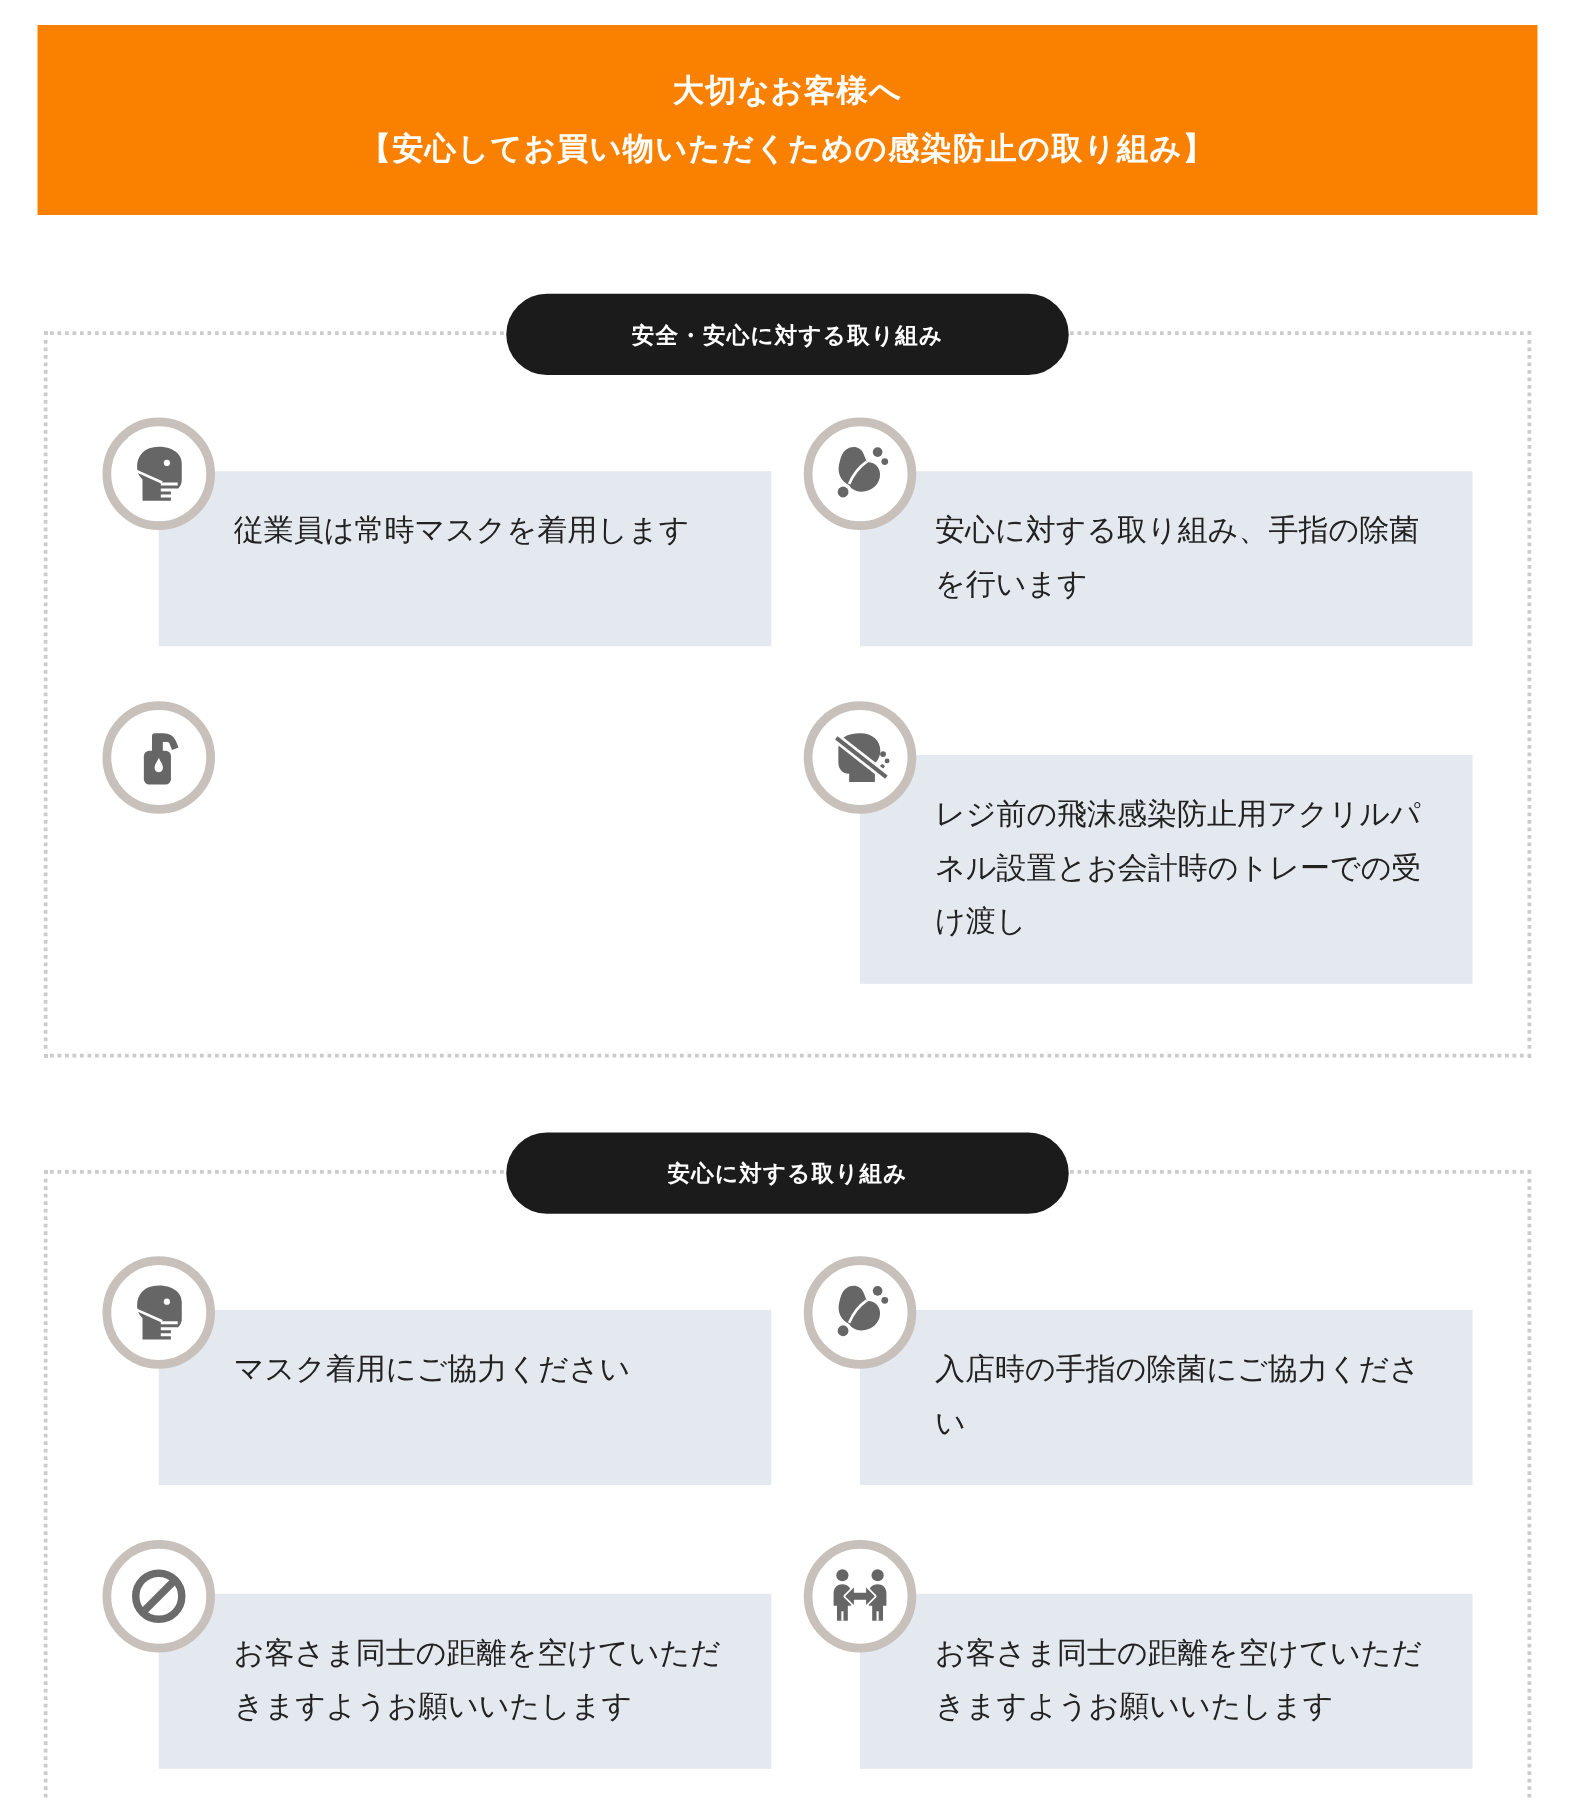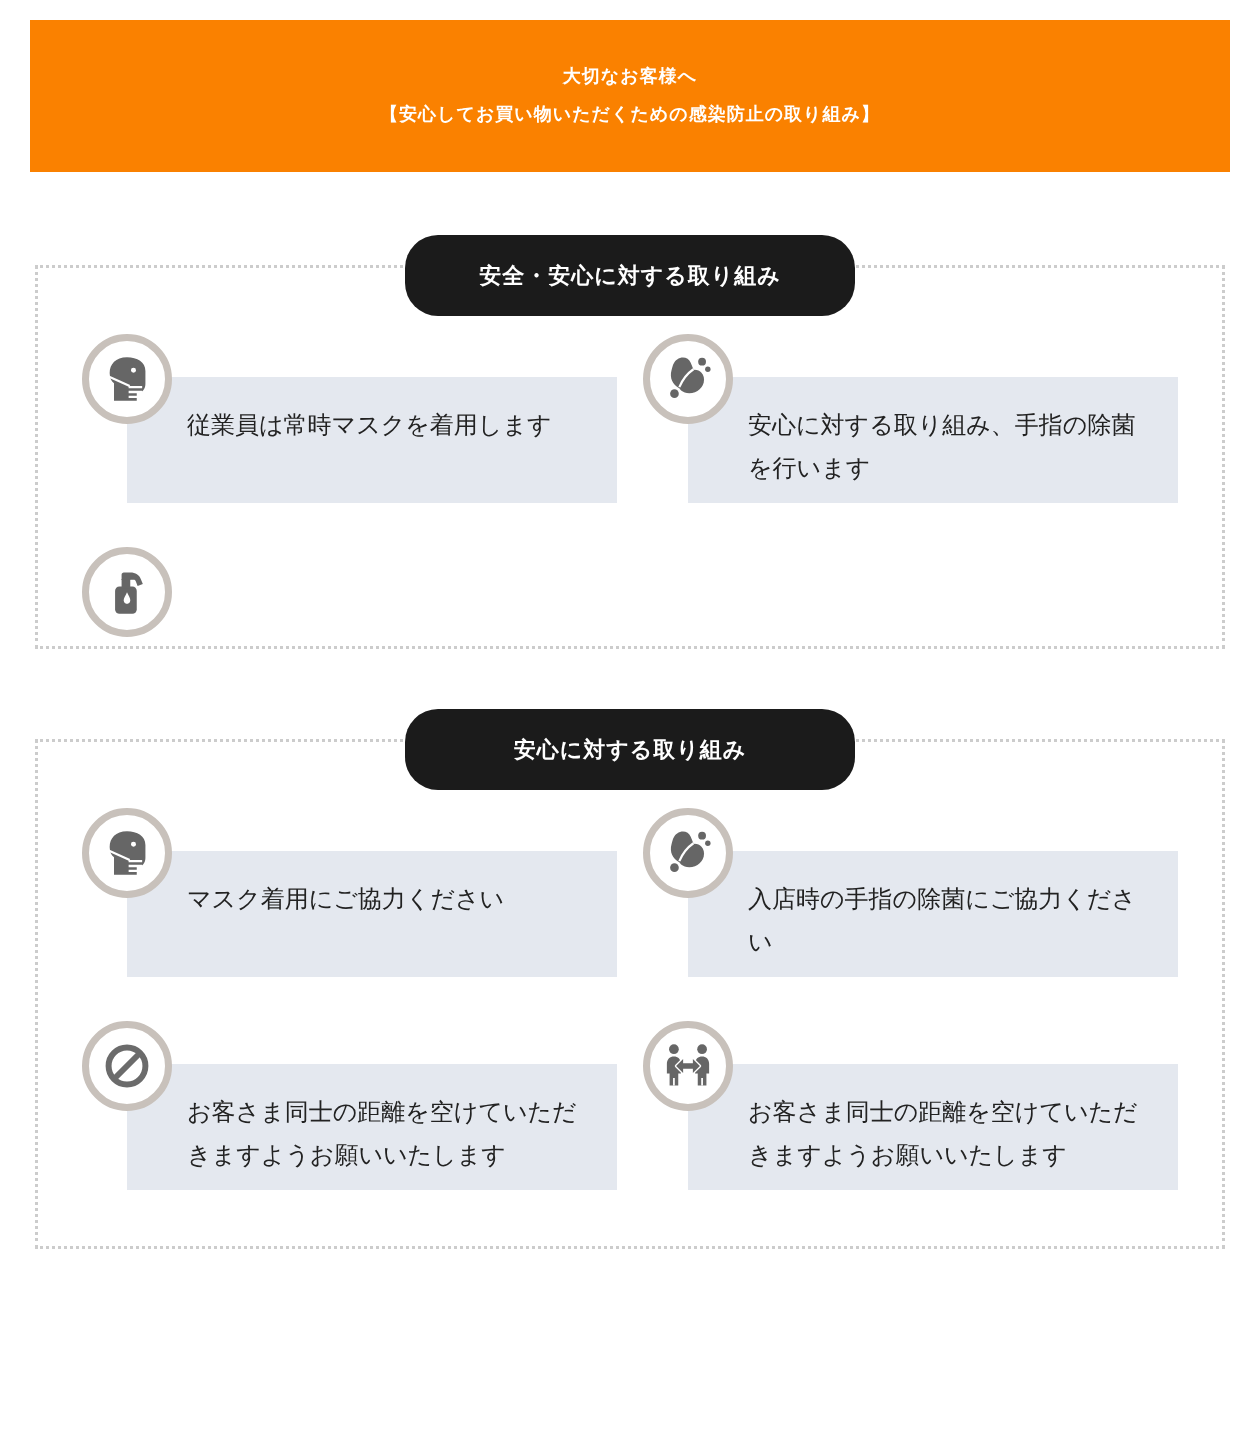--- a/index.html
+++ b/index.html
@@ -16,42 +16,42 @@
   body{
     width:1260px;height:1440px;background:#ffffff;
     font-family:"Liberation Sans","DejaVu Sans",sans-serif;
     color:var(--text-color);
   }
   .banner{
     margin:20px 30px 0;height:152px;background:var(--banner-orange);
     display:flex;flex-direction:column;align-items:center;justify-content:center;gap:16px;
   }
   .banner .line{
-    color:#ffffff;font-weight:bold;font-size:18px;line-height:1.2;text-align:right;
+    color:#ffffff;font-weight:bold;font-size:25px;line-height:1.2;text-align:right;
     letter-spacing:1px;
   }
   .section{
     position:relative;margin:93px 35px 0;border:3px dotted var(--dotted-border);
     padding:66px 44px 56px;
   }
   .section + .section{margin-top:90px;}
   .pill{
     position:absolute;top:-33px;left:50%;transform:translateX(-50%);
-    width:450px;height:81px;border-radius:33px;background:var(--pill-black);
+    width:450px;height:65px;border-radius:33px;background:var(--pill-black);
     display:flex;align-items:center;justify-content:center;
-    color:#ffffff;font-weight:bold;font-size:22px;letter-spacing:1px;white-space:nowrap;
+    color:#ffffff;font-weight:bold;font-size:18px;letter-spacing:1px;white-space:nowrap;
   }
   .items{
     display:grid;grid-template-columns:1fr 1fr;column-gap:26px;row-gap:44px;
     align-items:stretch;
   }
   .item{position:relative;padding-top:43px;padding-left:45px;display:flex;}
   .item-box{
     flex:1;background:var(--card-background);min-height:126px;
-    padding:26px 34px 0 60px;
+    padding:26px 34px 28px 60px;
   }
   .item-text{margin:0;font-size:24px;line-height:43px;color:var(--text-color);}
   .icon-circle{
     position:absolute;top:0;left:0;width:90px;height:90px;border-radius:50%;
     background:#ffffff;border:7px solid var(--icon-ring);
     display:flex;align-items:center;justify-content:center;
   }
   .icon-circle svg{display:block;}
 </style>
 </head>
@@ -99,20 +99,37 @@
       <div class="icon-circle">
           <svg viewBox="0 0 48 48" width="52" height="52">
             <g fill="#666666">
               <rect x="13" y="19" width="20" height="25" rx="4"></rect>
               <rect x="19" y="12" width="8" height="9"></rect>
               <path d="M19 13 L19 8 C19 6.9 19.9 6 21 6 L27 6 C32 6 35.2 8 36.9 12.4 L38.6 16.6 L33.8 18.4 L31.9 13.7 C31.6 13 31 12.6 30.2 12.6 L27 12.6 L27 13 Z"></path>
             </g>
             <path fill="#ffffff" d="M23.2 26 C21.2 29.2 20.4 31.2 21.3 33.2 C22.3 35.4 25.7 35.4 26.7 33.2 C27.6 31.2 26.8 29.2 24.9 26 L24 24.2 Z"></path>
           </svg>
         </div>
+    </div>
+    <div class="item">
+      <div class="icon-circle">
+          <svg viewBox="0 0 48 48" width="52" height="52">
+            <g fill="#666666">
+              <path d="M24 6 C33.5 6 39 11.5 39 19 C39 23 37.5 26 35 28 L35 42 L16 42 L16 36 C11 36 8 32.5 8 27.5 L8 17 C8 9.5 14.5 6 24 6 Z"></path>
+              <circle cx="41" cy="21.5" r="2.2"></circle>
+              <circle cx="44" cy="26.5" r="1.8"></circle>
+              <circle cx="40.5" cy="30.5" r="1.6"></circle>
+            </g>
+            <path d="M6.5 9.5 L43.5 38.5" stroke="#ffffff" stroke-width="7" fill="none"></path>
+            <path d="M6.5 9.5 L43.5 38.5" stroke="#666666" stroke-width="3" fill="none"></path>
+          </svg>
+        </div>
+      <div class="item-box">
+        <p class="item-text">レジ前の飛沫感染防止用アクリルパネル設置とお会計時のトレーでの受け渡し</p>
+      </div>
     </div>
   </div>
 </section>
 
 <section class="section">
   <div class="pill">安心に対する取り組み</div>
   <div class="items">
     <div class="item">
       <div class="icon-circle">
           <svg viewBox="0 0 48 48" width="52" height="52">

